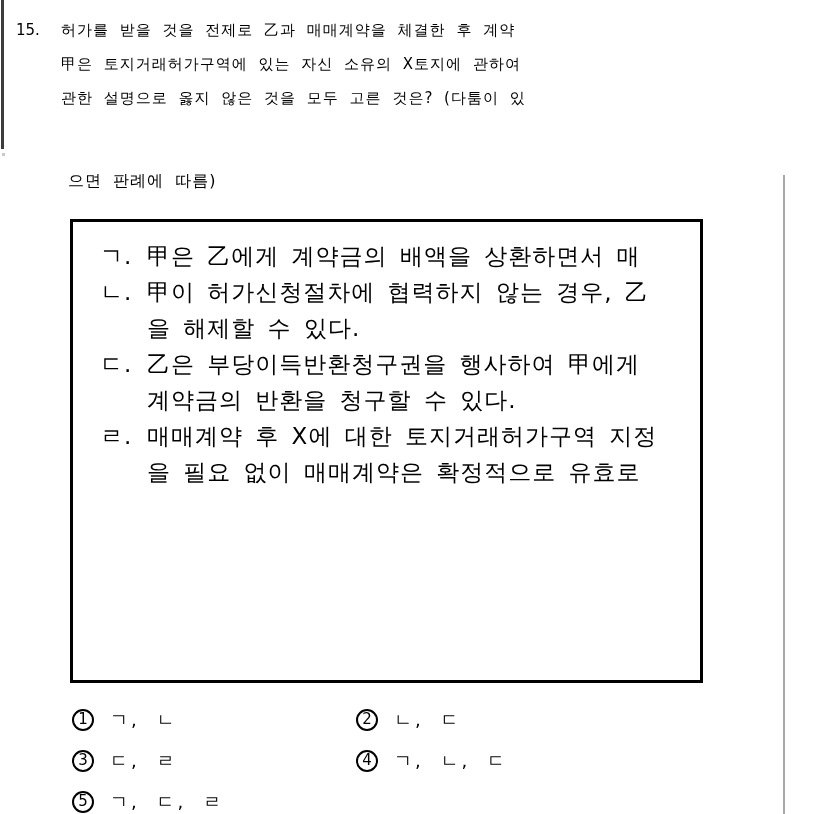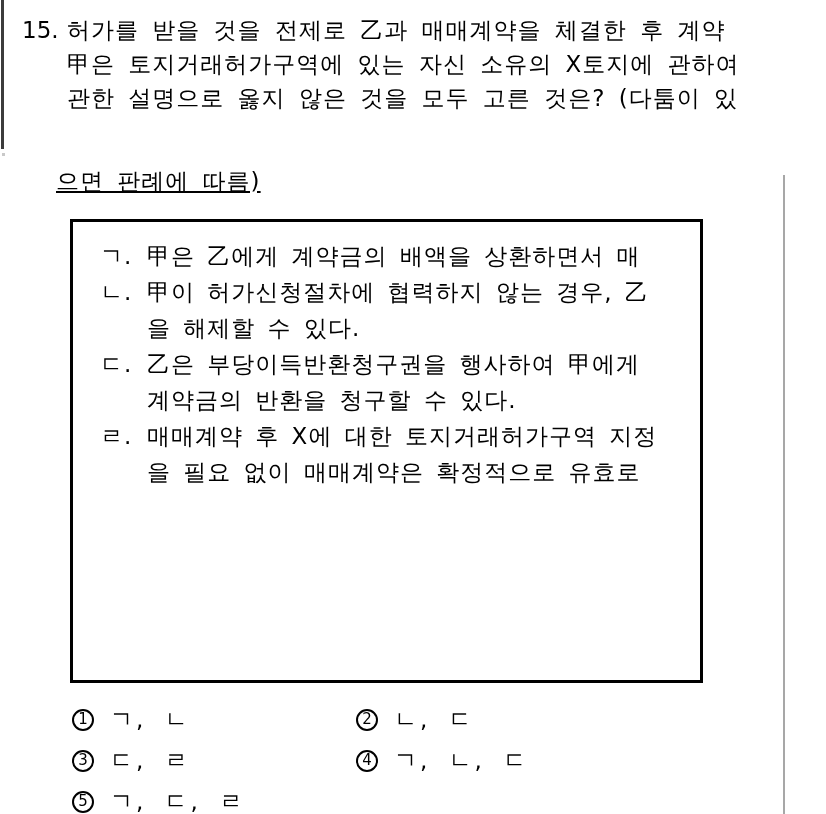--- a/index.html
+++ b/index.html
@@ -22,31 +22,31 @@
     position:absolute; left:2px; top:153px;
     width:3px; height:3px; background:#c9c9c9;
   }
   .rule-right {
     position:absolute; left:783px; top:175px;
     width:2px; height:639px;
     background:#a7a7a7;
   }
   
   .question {
-    position:absolute; left:22px; top:13px; width:792px;
+    position:absolute; left:16px; top:13px; width:792px;
     display:flex;
-    font-size:23px; line-height:34px;
+    font-size:15px; line-height:34px;
     letter-spacing:1px; word-spacing:5px;
   }
   .q-num { width:45px; flex:none; letter-spacing:0; }
   .q-lines { flex:1; }
   .q-cont {
-    position:absolute; left:56px; top:164px;
-    font-size:23px; line-height:34px;
-    letter-spacing:1px; word-spacing:5px;text-decoration:underline;
+    position:absolute; left:68px; top:164px;
+    font-size:16px; line-height:34px;
+    letter-spacing:1px; word-spacing:5px;
   }
   
   .stmt-box {
     position:absolute; left:70px; top:219px;
     width:633px; height:464px;
     border:3px solid #000000;
     padding:16px 8px 0 27px;
     font-size:23px; line-height:36px;
     letter-spacing:1px; word-spacing:4px;
   }
@@ -63,21 +63,21 @@
   }
   .choice { display:flex; align-items:center; }
   .choice-circle {
     width:22px; height:22px; flex:none;
     border:2px solid #000000; border-radius:50%;
     display:flex; align-items:center; justify-content:center;
     font-size:15px; line-height:1; letter-spacing:0;
     margin-right:16px;
   }
   .choice-label {
-    font-size:23px; letter-spacing:3px; word-spacing:8px;
+    font-size:18px; letter-spacing:3px; word-spacing:8px;
     white-space:nowrap;
     text-align:center;
   }
 </style>
 </head>
 <body>
 
 <div id="page">
 
   <div class="rule-left"></div>

